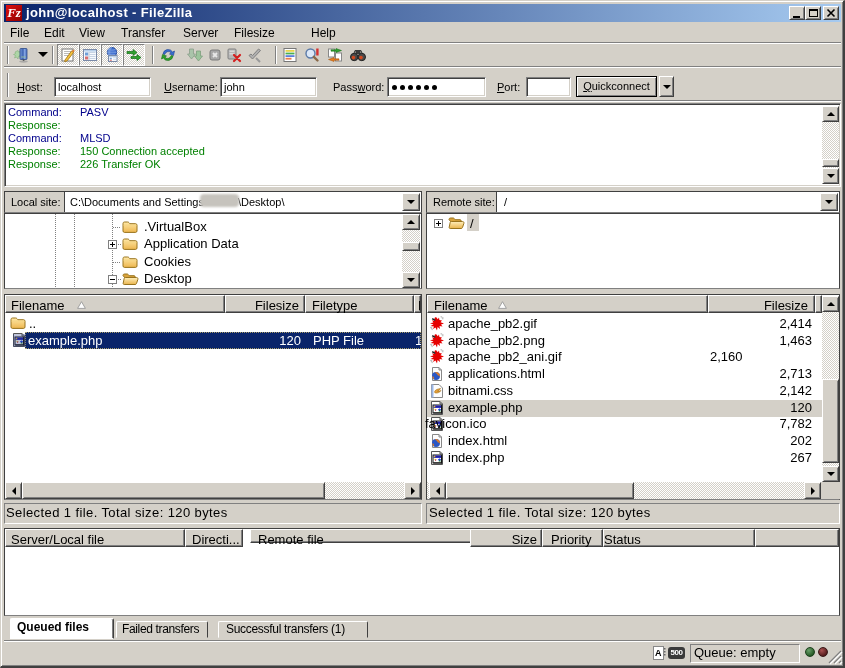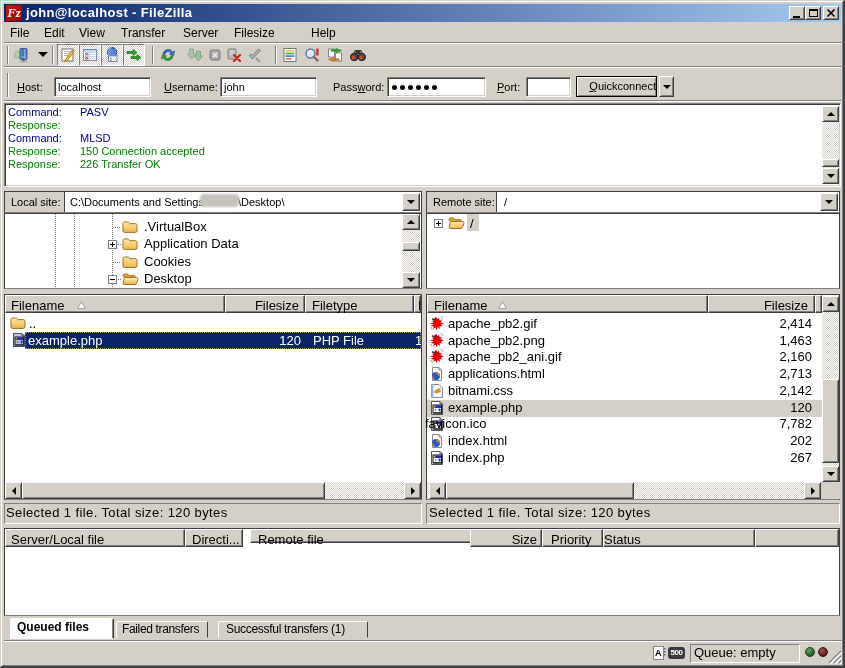--- a/index.html
+++ b/index.html
@@ -204,21 +204,21 @@
       <i class="dot"></i>
       <i class="dot"></i>
       <i class="dot"></i>
       <i class="dot"></i>
       <i class="dot"></i>
       <i class="dot"></i>
     </div>
   </div>
 <div class="a f11" style="left:497px;top:81px"><span class="u">P</span>ort:</div>
 <div class="a su2" style="left:526px;top:77px;width:45px;height:20px"></div>
-<div class="a f11" style="left:576px;top:76px;width:81px;height:21px;background:#d4d0c8;border:1px solid #000;box-shadow:inset 1px 1px 0 #fff,inset -1px -1px 0 #808080;text-align:right;line-height:19px"><span class="u">Q</span>uickconnect</div>
+<div class="a f11" style="left:576px;top:76px;width:81px;height:21px;background:#d4d0c8;border:1px solid #000;box-shadow:inset 1px 1px 0 #fff,inset -1px -1px 0 #808080;text-align:center;line-height:19px"><span class="u">Q</span>uickconnect</div>
 <div class="a ra cc" style="left:659px;top:76px;width:15px;height:21px">
     <div class="adn"></div>
   </div>
 
 <div class="a su2" style="left:4px;top:103px;width:837px;height:84px"></div>
 <div class="a f11" style="left:8px;top:106px;width:810px;line-height:13px">
 <div><span style="color:#00008b">Command:</span><span class="a" style="left:72px;color:#00008b">PASV</span></div>
 <div><span style="color:#008000">Response:</span></div>
 <div><span style="color:#00008b">Command:</span><span class="a" style="left:72px;color:#00008b">MLSD</span></div>
 <div><span style="color:#008000">Response:</span><span class="a" style="left:72px;color:#008000">150 Connection accepted</span></div>
@@ -440,21 +440,21 @@
     <div class="a" style="left:710px;top:333px;width:102px;text-align:right">1,463</div>
     <div class="a" style="left:429px;top:349px;width:16px;height:16px">
       <svg width="16" height="16" viewBox="0 0 16 16">
         <path d="M7 1 L8.8 3.2 L10 1.5 L10.4 4 L13 4.5 L11.5 6.3 L15 7.5 L12 8.5 L13.5 10.5 L10.5 10 L11 13 L8.6 11 L8 14.5 L6.5 11.5 L4 13 L5 10.4 L1.5 10 L4.5 8.4 L1 7.3 L4.4 6.4 L3 4.3 L6 5 L5.4 2 Z" fill="#e60000"></path>
         <path d="M3.2 2.6 L6.2 4.4" stroke="#1a1a1a" stroke-width="1.4"></path>
         <path d="M11.5 0.8 h1.6 M12.5 1.8 h2 M13 2.8 h1.4" stroke="#b0b0b0" stroke-width="0.9"></path>
         <path d="M1.2 11.4 h2 M1.8 12.6 h1.6 M2.6 13.6 h1.2" stroke="#b0b0b0" stroke-width="0.9"></path>
       </svg>
     </div>
     <div class="a" style="left:448px;top:349px">apache_pb2_ani.gif</div>
-    <div class="a" style="left:710px;top:349px;width:102px;text-align:right">2,160</div>
+    <div class="a" style="left:710px;top:349px;width:102px;text-align:left">2,160</div>
     <div class="a" style="left:429px;top:366px;width:16px;height:16px">
       <svg width="16" height="16" viewBox="0 0 16 16">
         <path d="M3.5 1.5 H10 L12.5 4 V14.5 H3.5 Z" fill="#fdfdfd" stroke="#888"></path>
         <path d="M10 1.5 V4 H12.5" fill="none" stroke="#888"></path>
         <circle cx="7" cy="10" r="4" fill="#2b57c4"></circle>
         <path d="M7 6 a4 4 0 0 1 3.9 4.9 C10.2 9.3 9.6 9.2 9 9.8 C8.2 9 8.8 7.9 6.9 7.3 C5.9 7 6.2 6.1 7 6 Z" fill="#e87d1e"></path>
         <path d="M3.1 10.6 a4 4 0 0 0 2.2 3 C5 12.6 5.2 11.6 4.6 10.9 C4.2 10.4 3.5 10.5 3.1 10.6 Z" fill="#e87d1e"></path>
       </svg>
     </div>
     <div class="a" style="left:448px;top:366px">applications.html</div>

